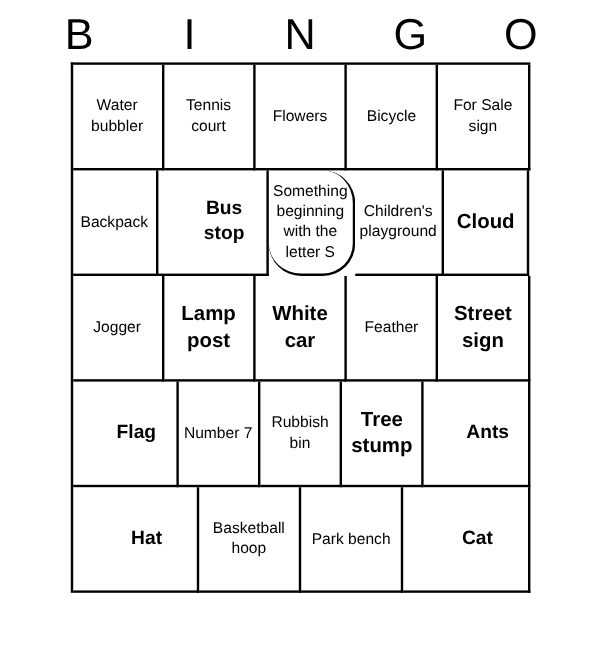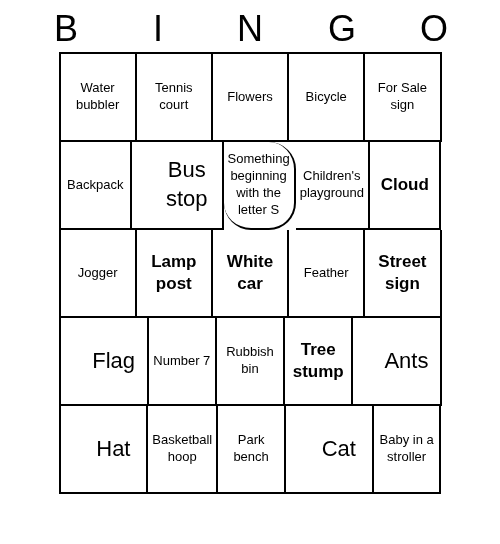--- a/index.html
+++ b/index.html
@@ -39,22 +39,22 @@
       min-height: 88px;
       display: flex;
       align-items: center;
       justify-content: center;
       text-align: center;
       padding: 4px;
       font-size: 13px;
       line-height: 1.3;
     }
     .bingo-cell.large-text {
-      font-size: 22px;
-      font-weight: normal;
+      font-size: 16px;
+      font-weight: bold;
       padding-left: 24px;
     }
     .bingo-cell.medium-text {
       font-size: 17px;
       font-weight: bold;
     }
     .bingo-cell.small-text {
       font-size: 13px;
       border-radius: 27px;
     }
@@ -97,15 +97,14 @@
       <div class="bingo-cell">Number 7</div>
       <div class="bingo-cell">Rubbish bin</div>
       <div class="bingo-cell medium-text">Tree stump</div>
       <div class="bingo-cell large-text">Ants</div>
     </div>
     <div class="bingo-row">
       <div class="bingo-cell large-text">Hat</div>
       <div class="bingo-cell">Basketball hoop</div>
       <div class="bingo-cell">Park bench</div>
       <div class="bingo-cell large-text">Cat</div>
-      <div class="bingo-cell">Baby in a stroller</div>
     </div>
   </div>
 
 </body></html>

